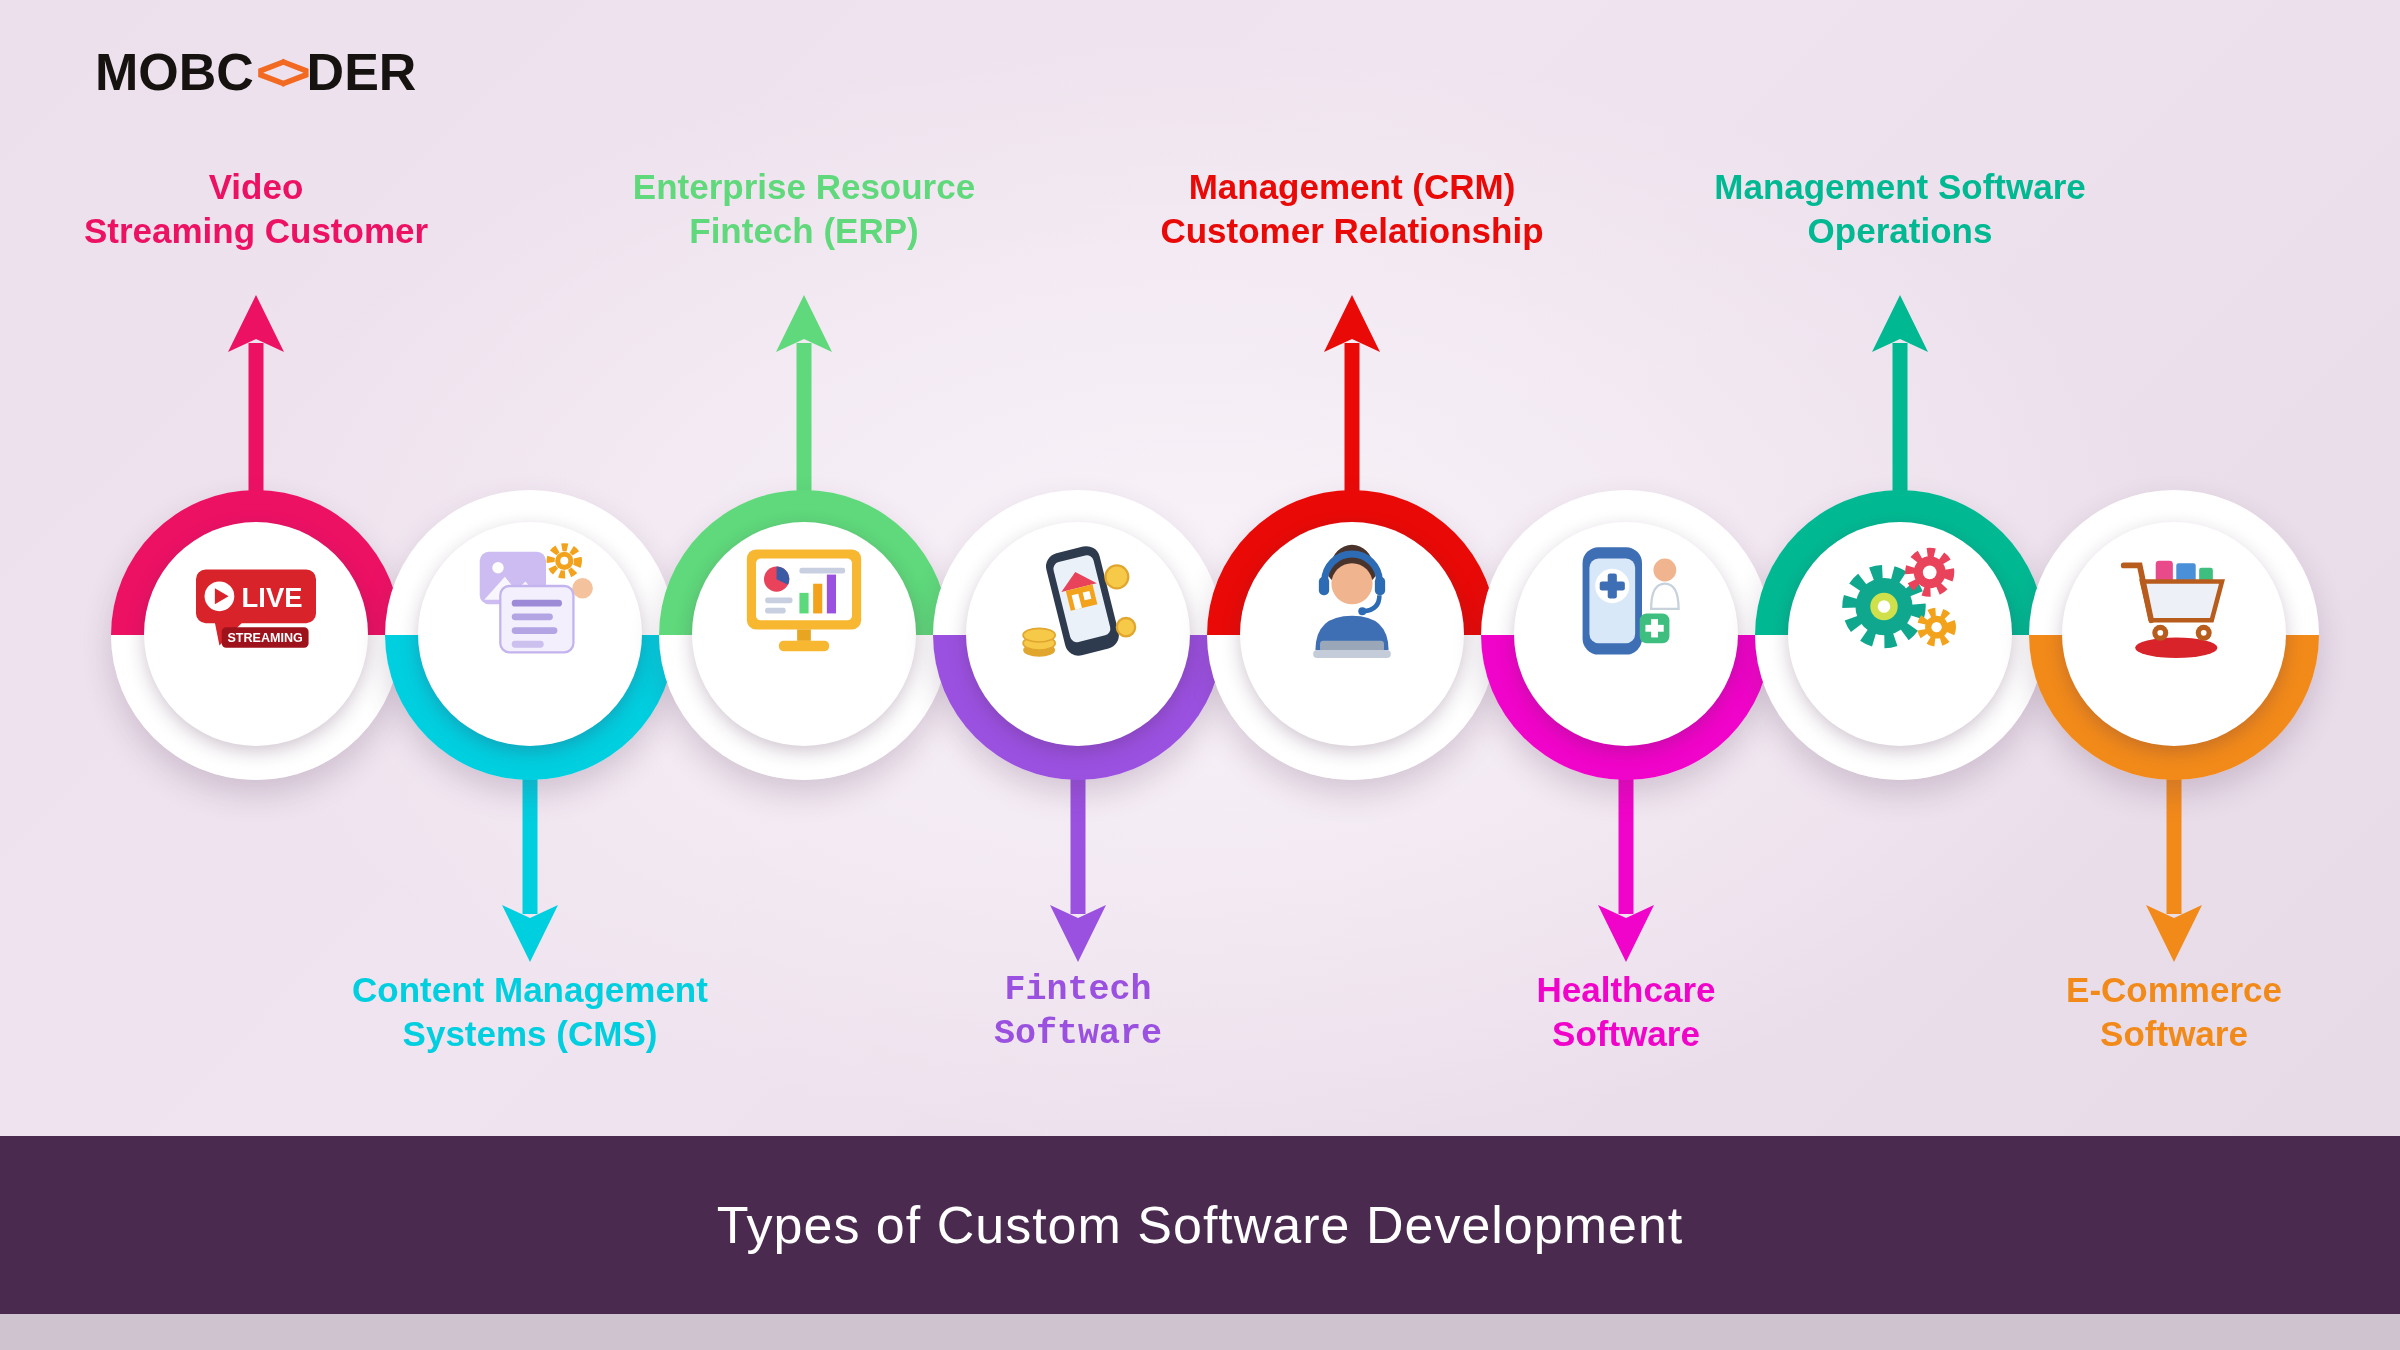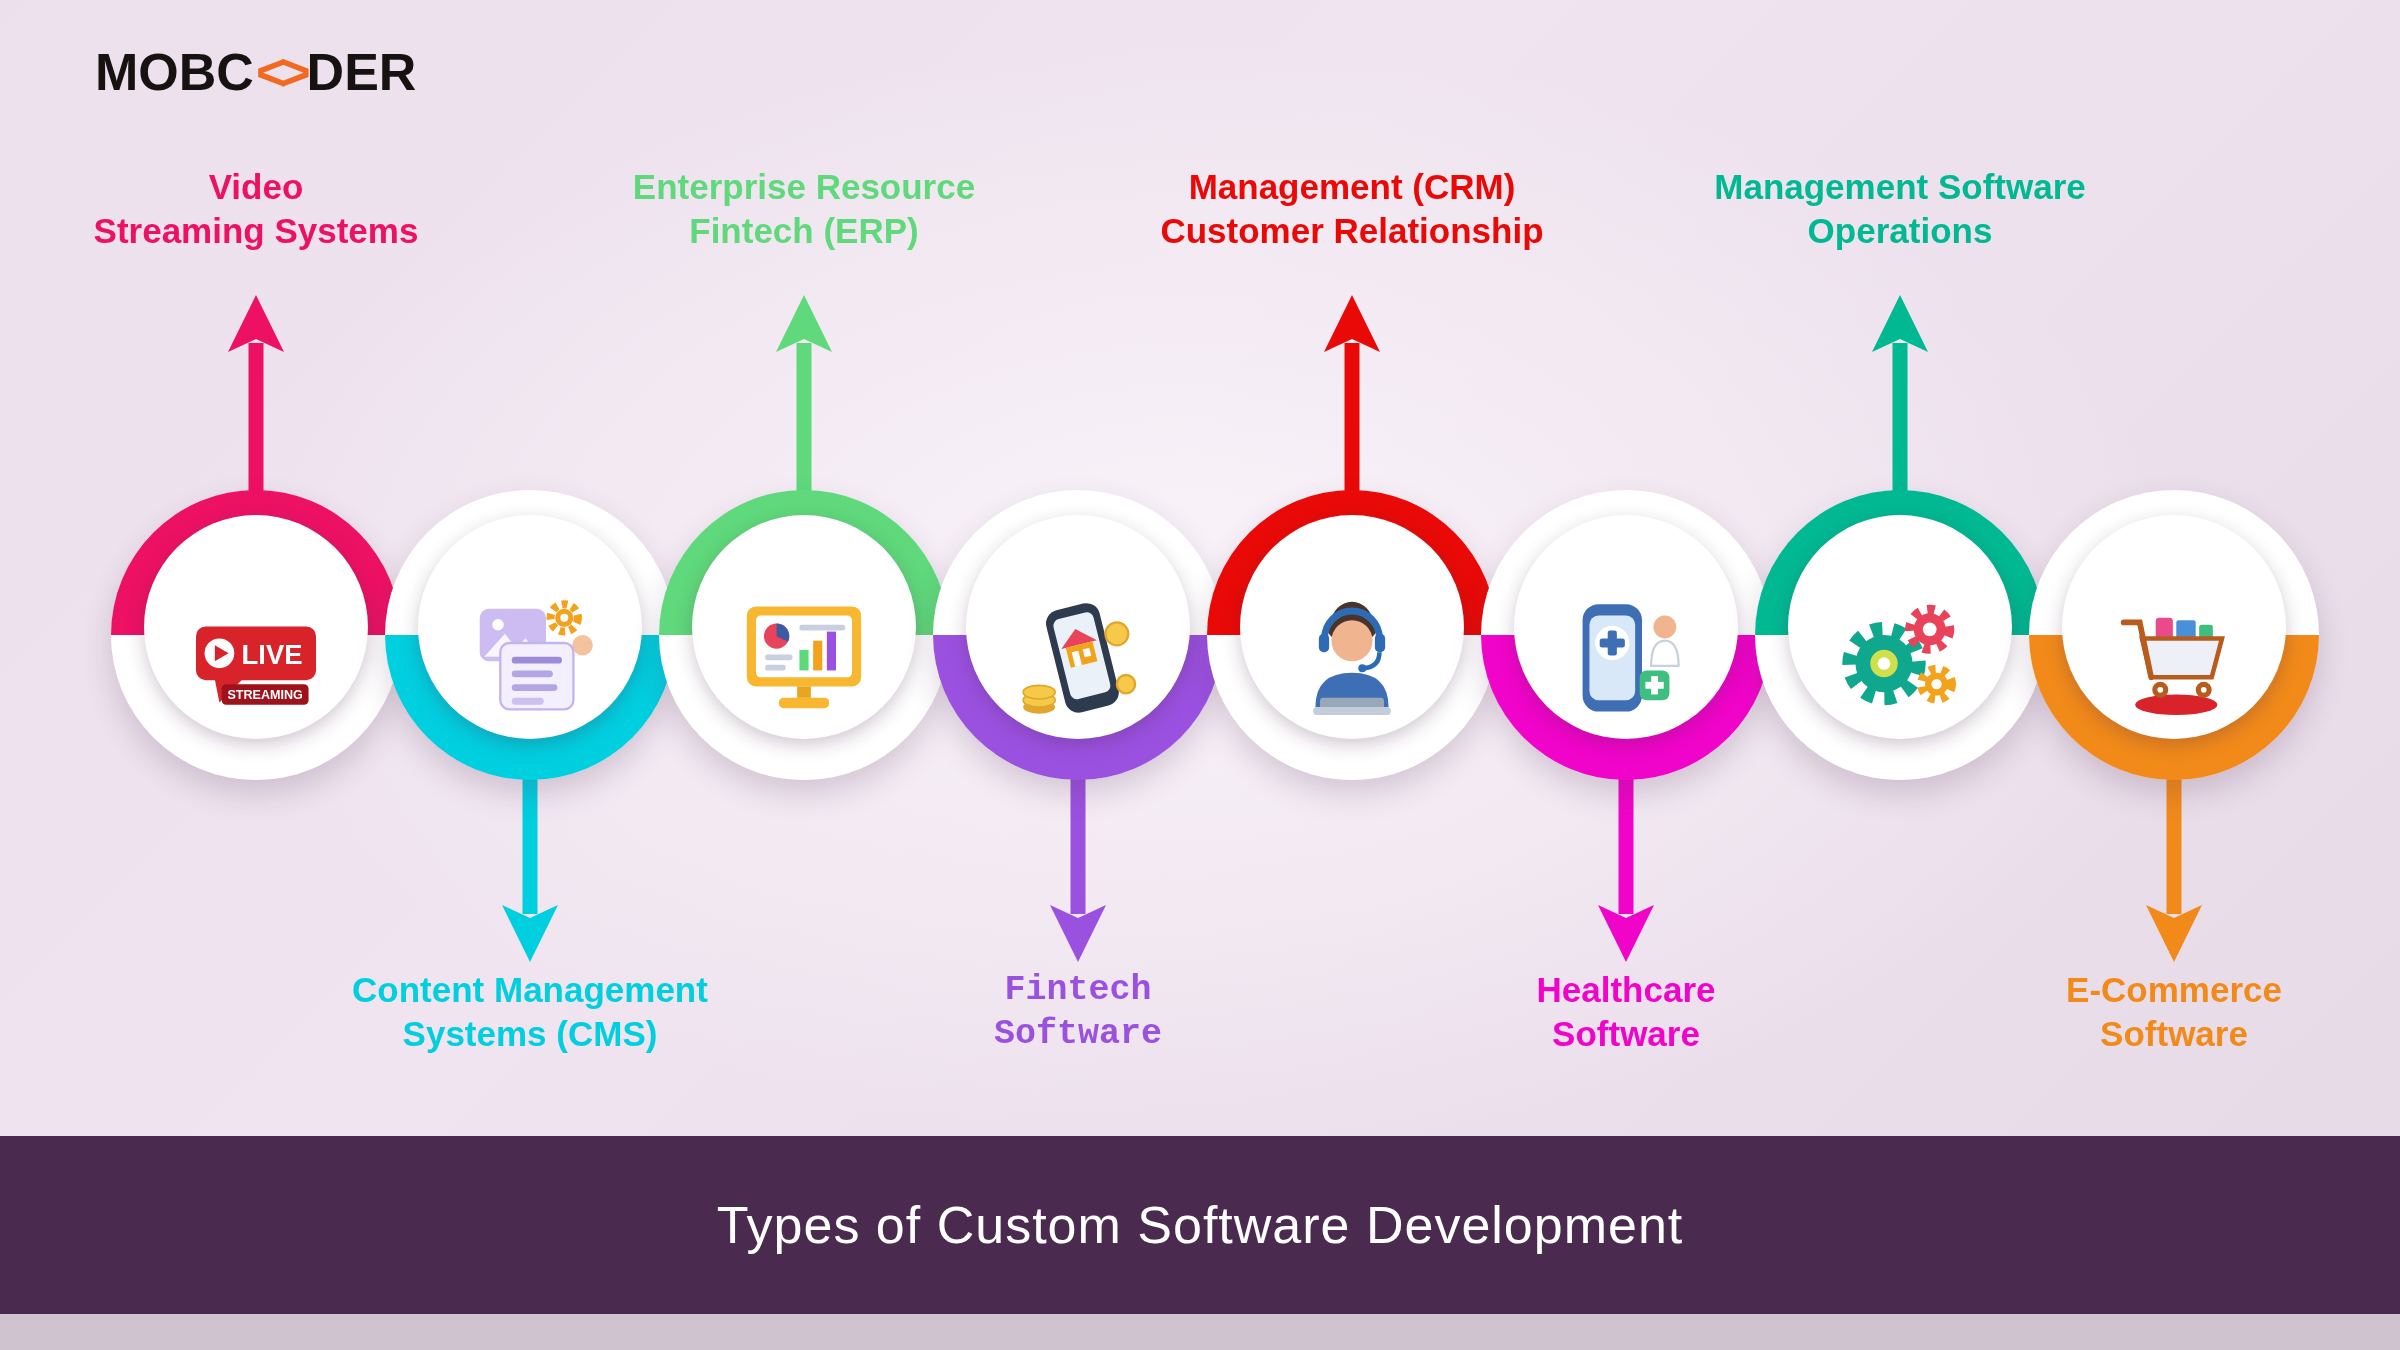--- a/index.html
+++ b/index.html
@@ -37,25 +37,25 @@
   .arrow polygon{fill:var(--c);}
 
   .ring{
     position:absolute;top:490px;left:5px;
     width:290px;height:290px;border-radius:50%;
     box-shadow:0 14px 30px rgba(86,48,86,0.20);
   }
   .ring-up{background:linear-gradient(180deg,var(--c) 0 50%, #ffffff 50% 100%);}
   .ring-down{background:linear-gradient(0deg,var(--c) 0 50%, #ffffff 50% 100%);}
   .inner{
-    position:absolute;top:25px;left:33px;
+    position:absolute;top:32px;left:33px;
     width:224px;height:224px;border-radius:50%;
     background:#ffffff;
     box-shadow:0 6px 18px rgba(70,35,70,0.25);
-    display:flex;align-items:flex-end;justify-content:center;
+    display:flex;align-items:flex-start;justify-content:center;
   }
   .inner svg{display:block;}
   .icon-text{font-family:"Liberation Sans",sans-serif;font-weight:bold;}
 
   
   .banner{
     position:absolute;left:0;bottom:0;width:2400px;height:178px;
     display:flex;align-items:center;justify-content:center;
     background:var(--banner-bg,#4a2a4e);
   }
@@ -70,21 +70,21 @@
 
   <div class="logo">
     <span>MOBC</span>
       <span class="sym">&lt;&gt;</span>
       <span>DER</span>
   </div>
 
   <div class="item" style="left: 106px; --c: #ED1164;">
     <div class="label above">
       <div>Video</div>
-        <div>Streaming Systems</div>
+        <div>Streaming Customer</div>
     </div>
     <svg class="arrow arrow-up" width="70" height="210" viewBox="0 0 70 210">
       <path d="M35 210 V 48" stroke-width="15"></path>
       <polygon points="35,0 7,57 35,44 63,57"></polygon>
     </svg>
     <div class="ring ring-up">
       <div class="inner">
         <svg width="160" height="160" viewBox="0 0 140 140">
           <rect x="16" y="40" width="108" height="50" rx="10" fill="#D8232A" stroke="#ffffff" stroke-width="3"></rect>
           <polygon points="34,88 58,88 38,108" fill="#D8232A"></polygon>

